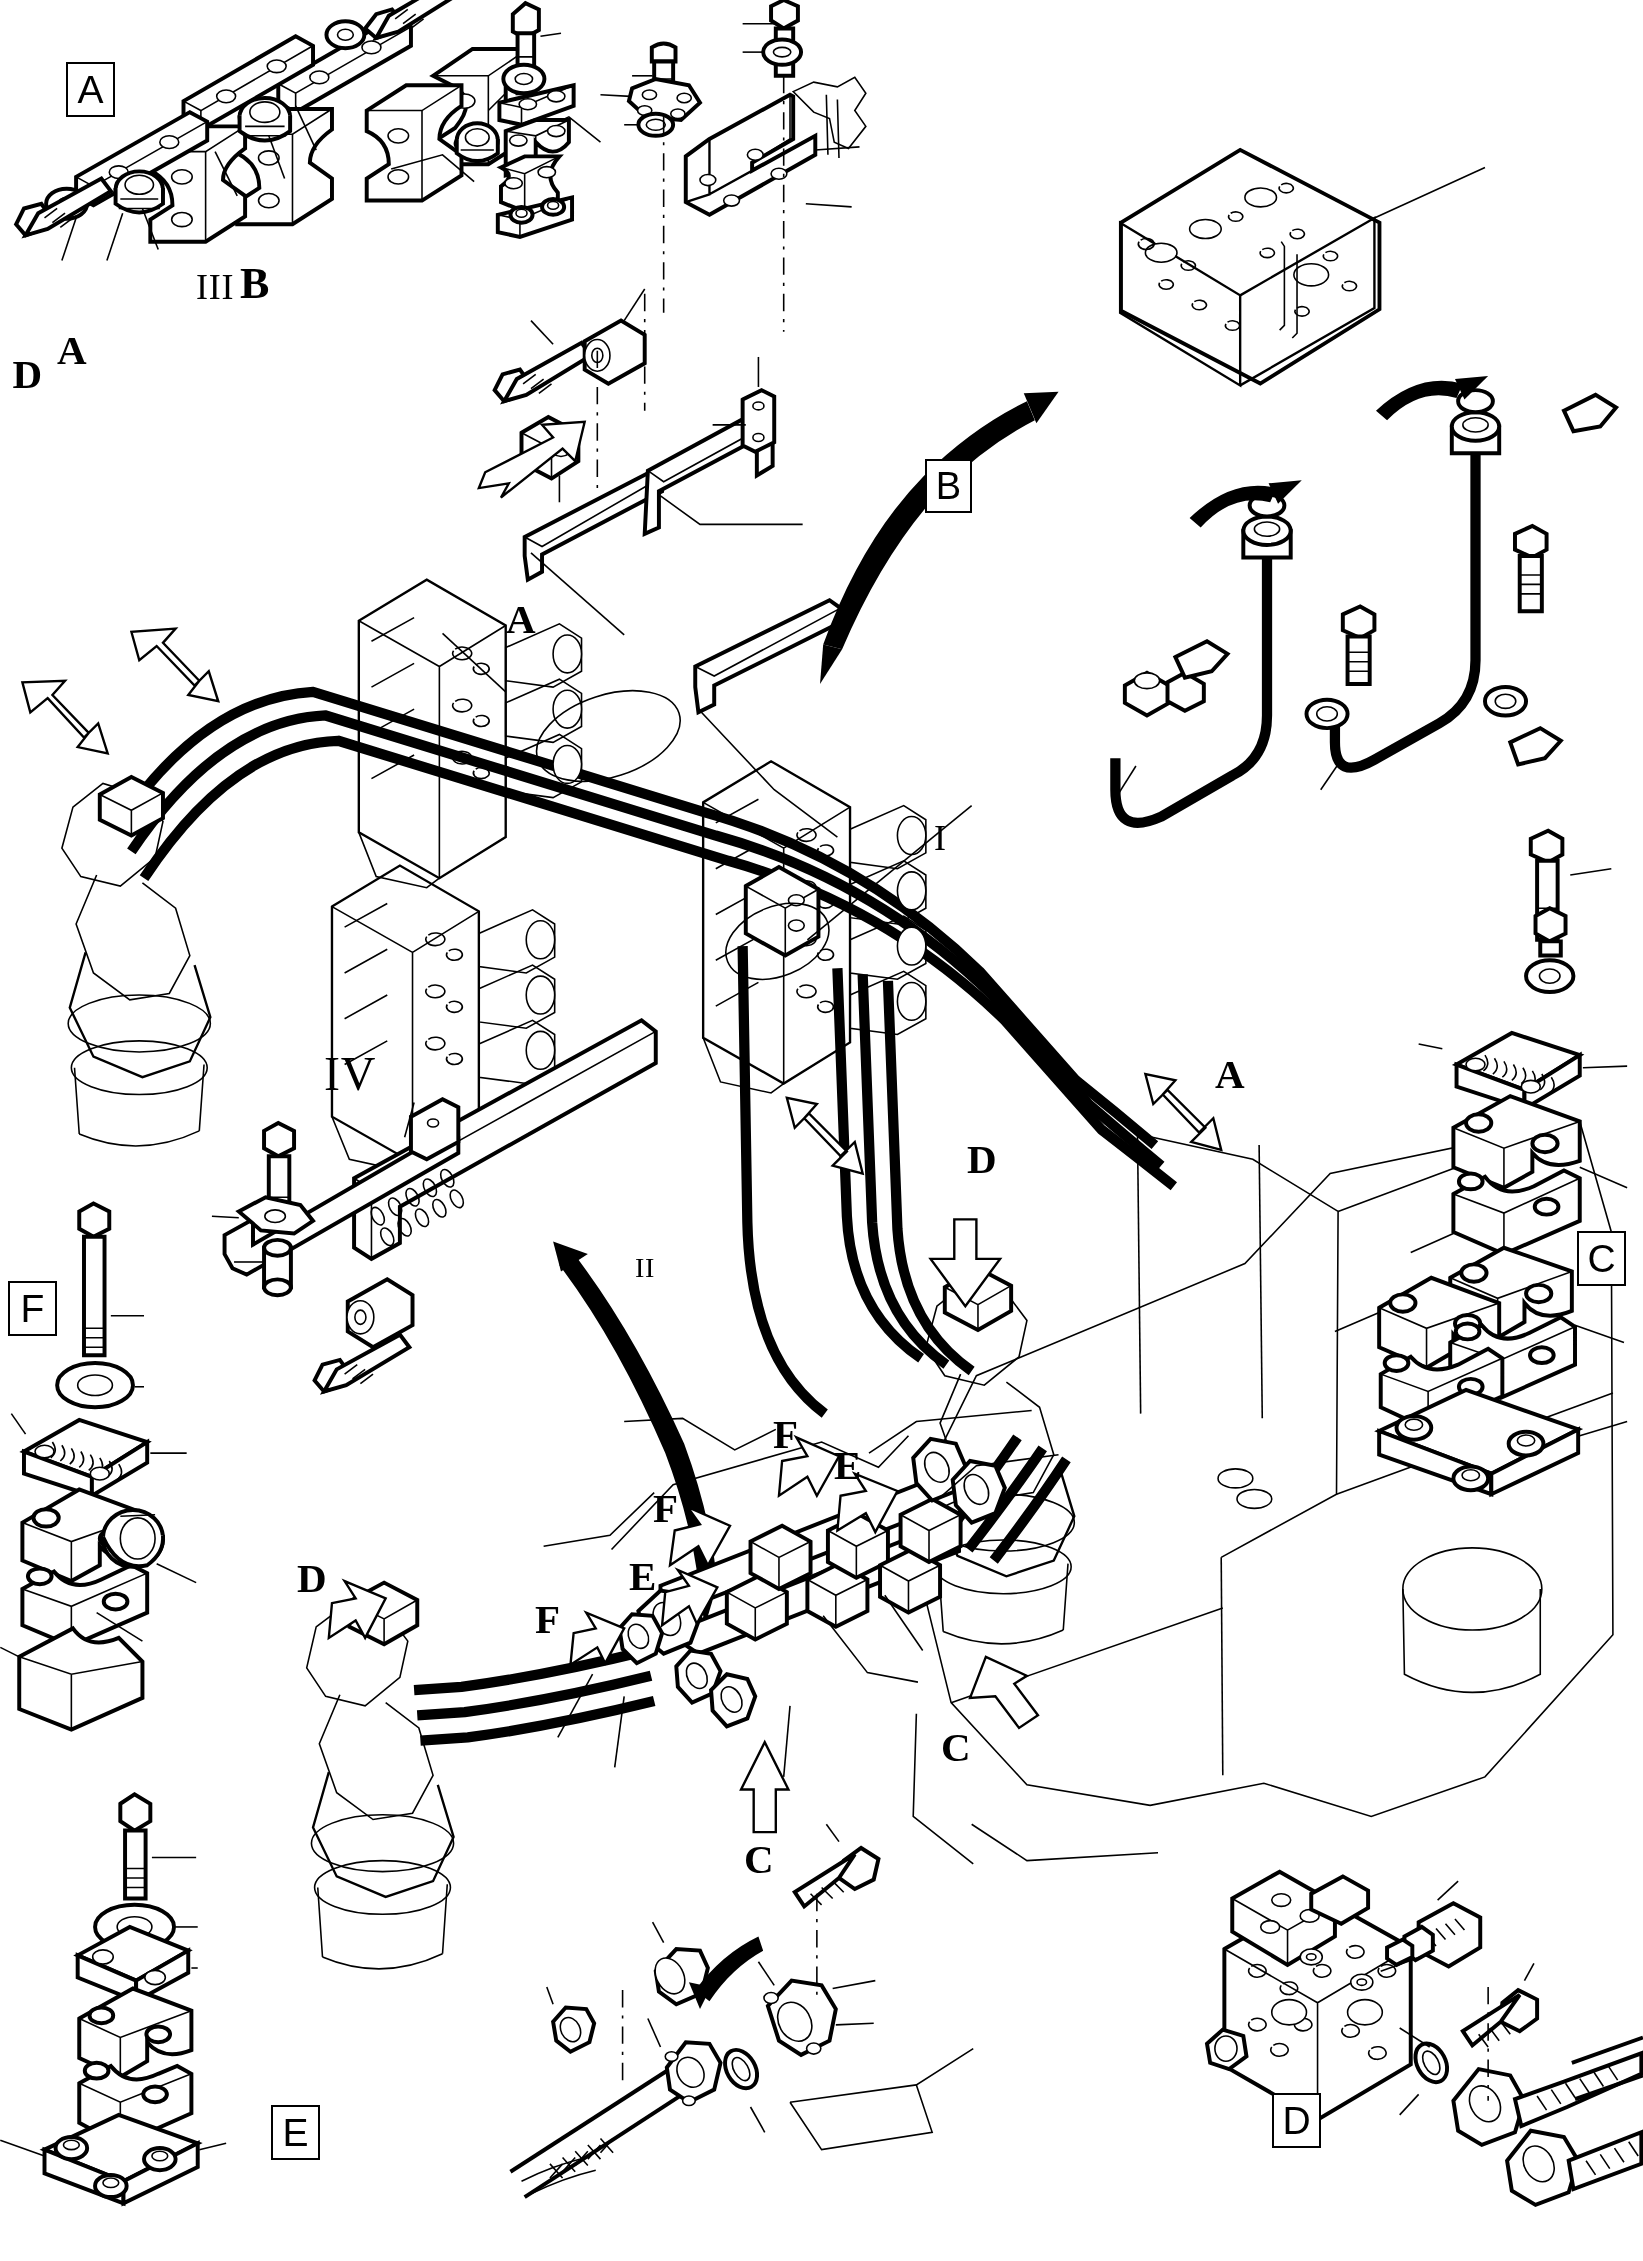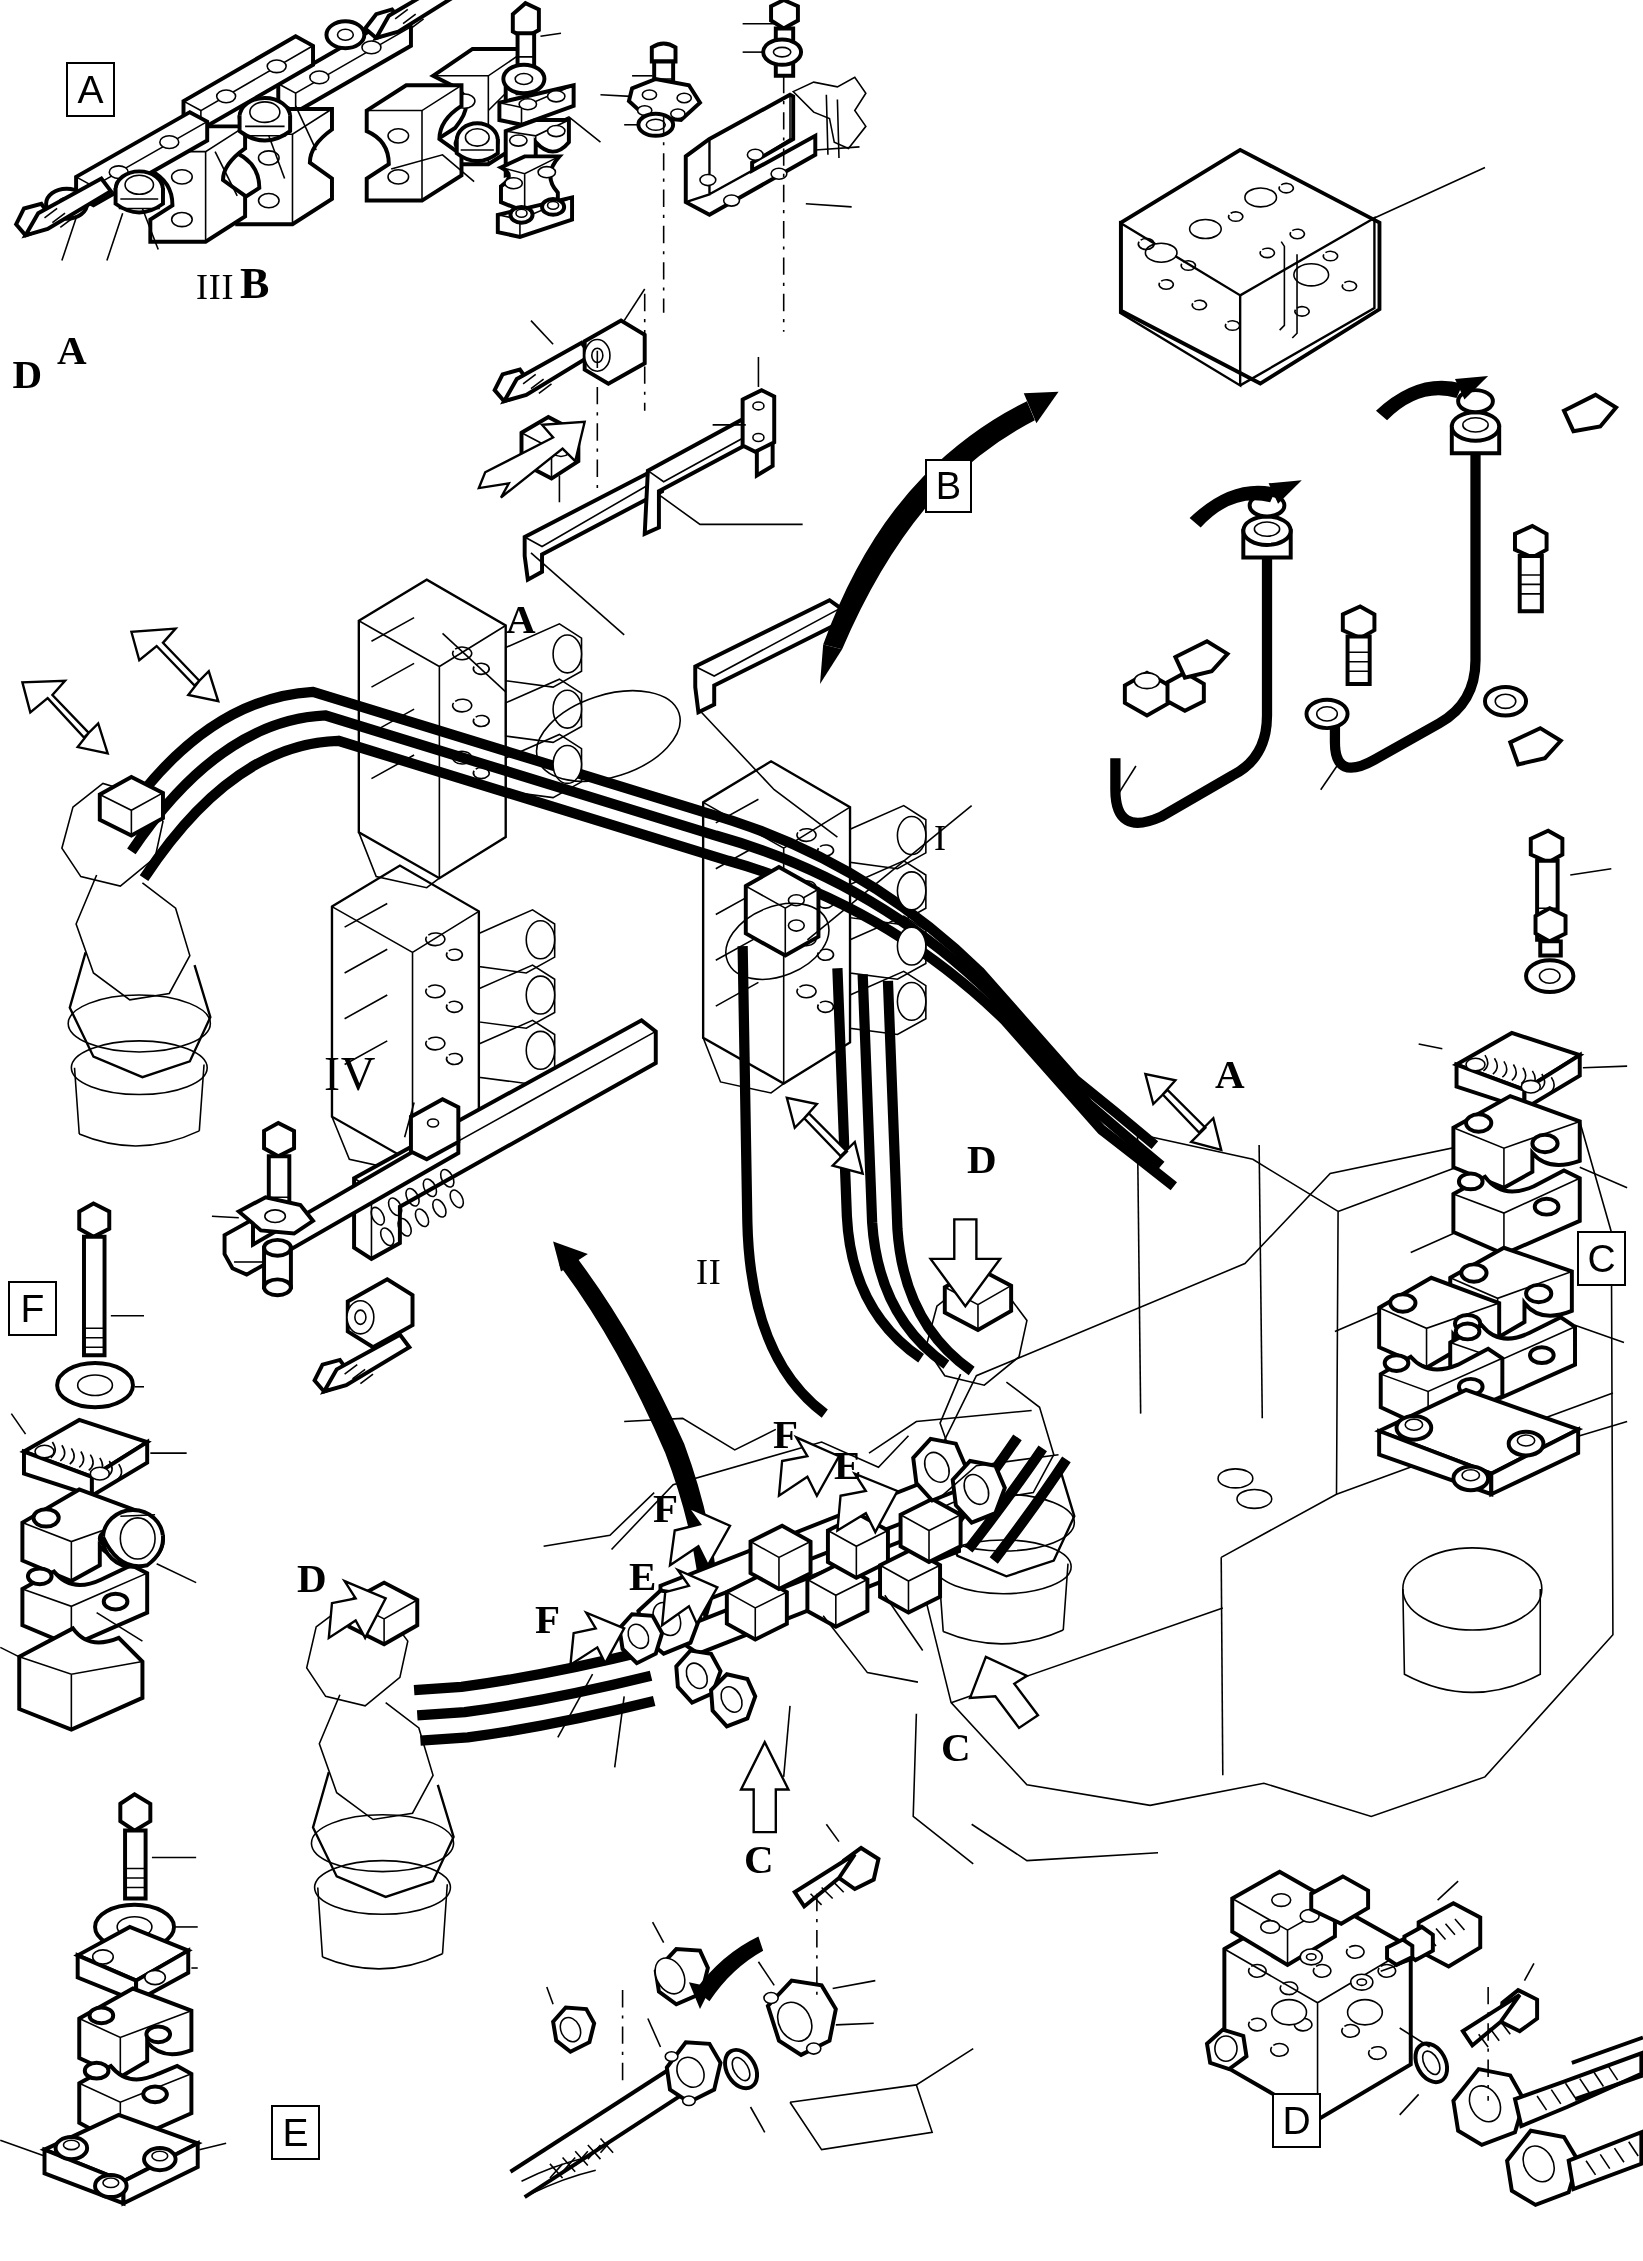--- a/index.html
+++ b/index.html
@@ -1016,21 +1016,21 @@
   </div>
 
   <div class="arrowletter" style="left:941px;top:1727px;font-size:41px;">
     <span>C</span>
   </div>
 
   <div class="roman" style="left:934px;top:820px;font-size:36px;letter-spacing:0.8px;">
     <span>I</span>
   </div>
 
-  <div class="roman" style="left:696px;top:1254px;font-size:36px;letter-spacing:0.8px;">
+  <div class="roman" style="left:635px;top:1254px;font-size:28px;letter-spacing:0.8px;">
     <span>II</span>
   </div>
 
   <div class="roman" style="left:196px;top:269px;font-size:36px;letter-spacing:0.8px;">
     <span>III</span>
   </div>
 
   <div class="roman" style="left:324px;top:1050px;font-size:48px;letter-spacing:0.8px;">
     <span>IV</span>
   </div>

